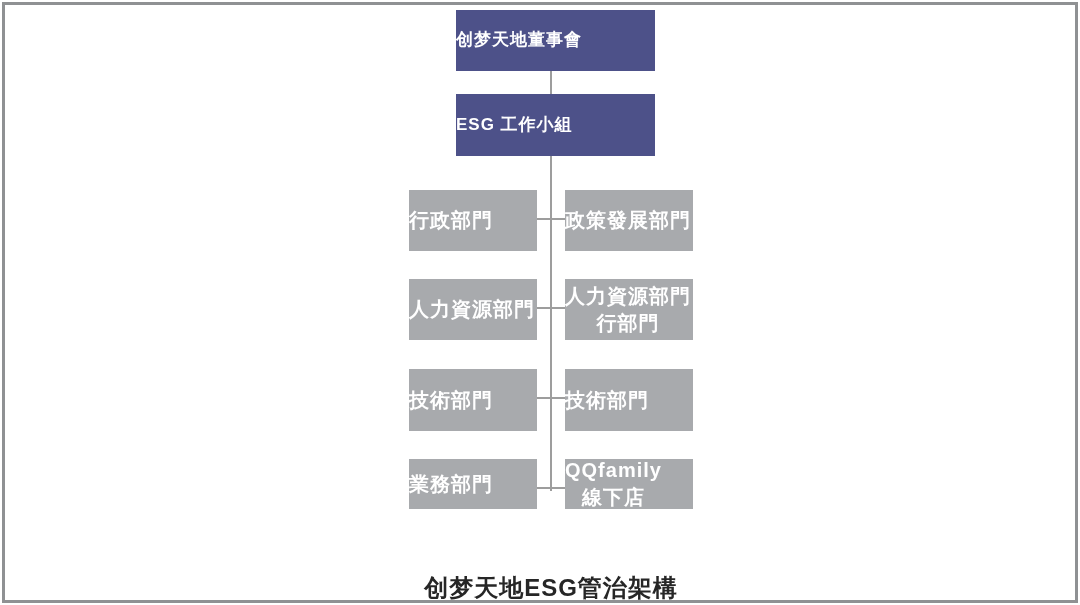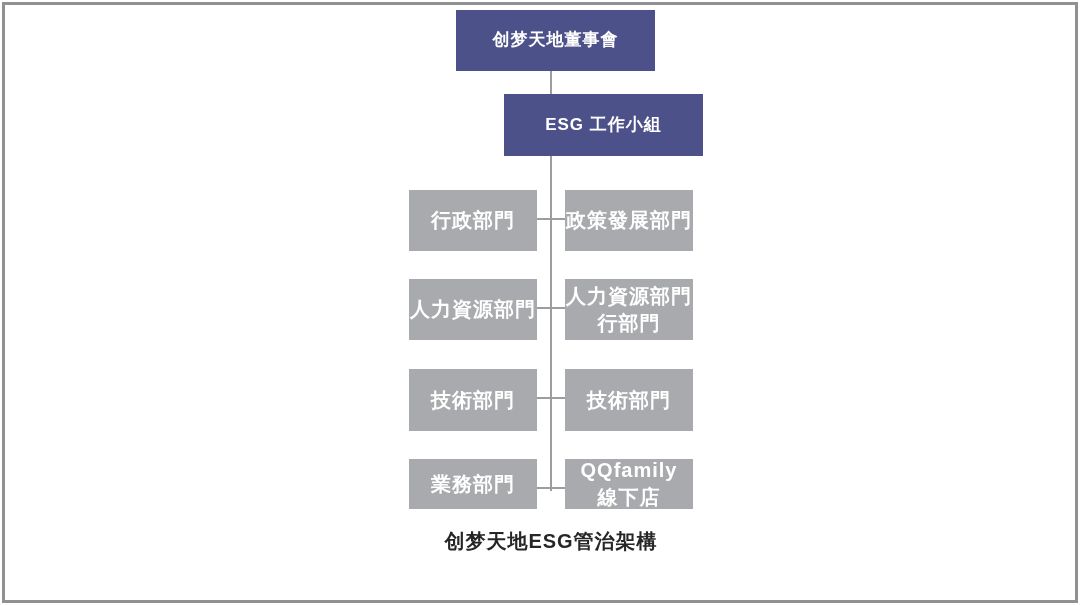--- a/index.html
+++ b/index.html
@@ -27,36 +27,36 @@
     position: absolute;
     inset: 2px;
     border: 3px solid var(--frame-border);
     pointer-events: none;
   }
 
   .node {
     position: absolute;
     display: flex;
     align-items: center;
-    justify-content: center;
+    justify-content: flex-start;
     text-align: center;
     color: var(--node-text);
     font-weight: bold;
     letter-spacing: 1px;
   }
   .node span { white-space: pre-line; line-height: 1.35; }
 
   .node.primary {
     left: 456px;
     width: 199px;
     background: var(--primary-node);
     font-size: 17px;
   }
   .node.board { top: 10px;  height: 61px; }
-  .node.group { top: 94px;  height: 62px; margin-left: 48px; }
+  .node.group { top: 94px;  height: 62px; }
 
   .connector { position: absolute; background: var(--connector); }
   .connector.v { width: 2px; }
   .connector.link-board-group { left: 550px; top: 71px;  height: 23px; }
   .connector.trunk           { left: 550px; top: 156px; height: 335px; }
 
   .dept-row {
     position: absolute;
     left: 409px;
     width: 284px;
@@ -79,25 +79,25 @@
     height: 2px;
     background: var(--connector);
   }
   .row-1 { top: 190px; }
   .row-2 { top: 279px; }
   .row-3 { top: 369px; height: 62px; border-radius: 13px; }
   .row-4 { top: 459px; height: 50px; }
 
   .caption {
     position: absolute;
-    top: 528px;
+    top: 572px;
     left: 551px;
     transform: translateX(-50%);
     white-space: nowrap;
-    font-size: 20px;
+    font-size: 24px;
     font-weight: bold;
     color: var(--caption-text);
     letter-spacing: 1px;
   }
 </style>
 </head>
 <body>
 
 <div class="stage">
   <div class="frame"></div>

